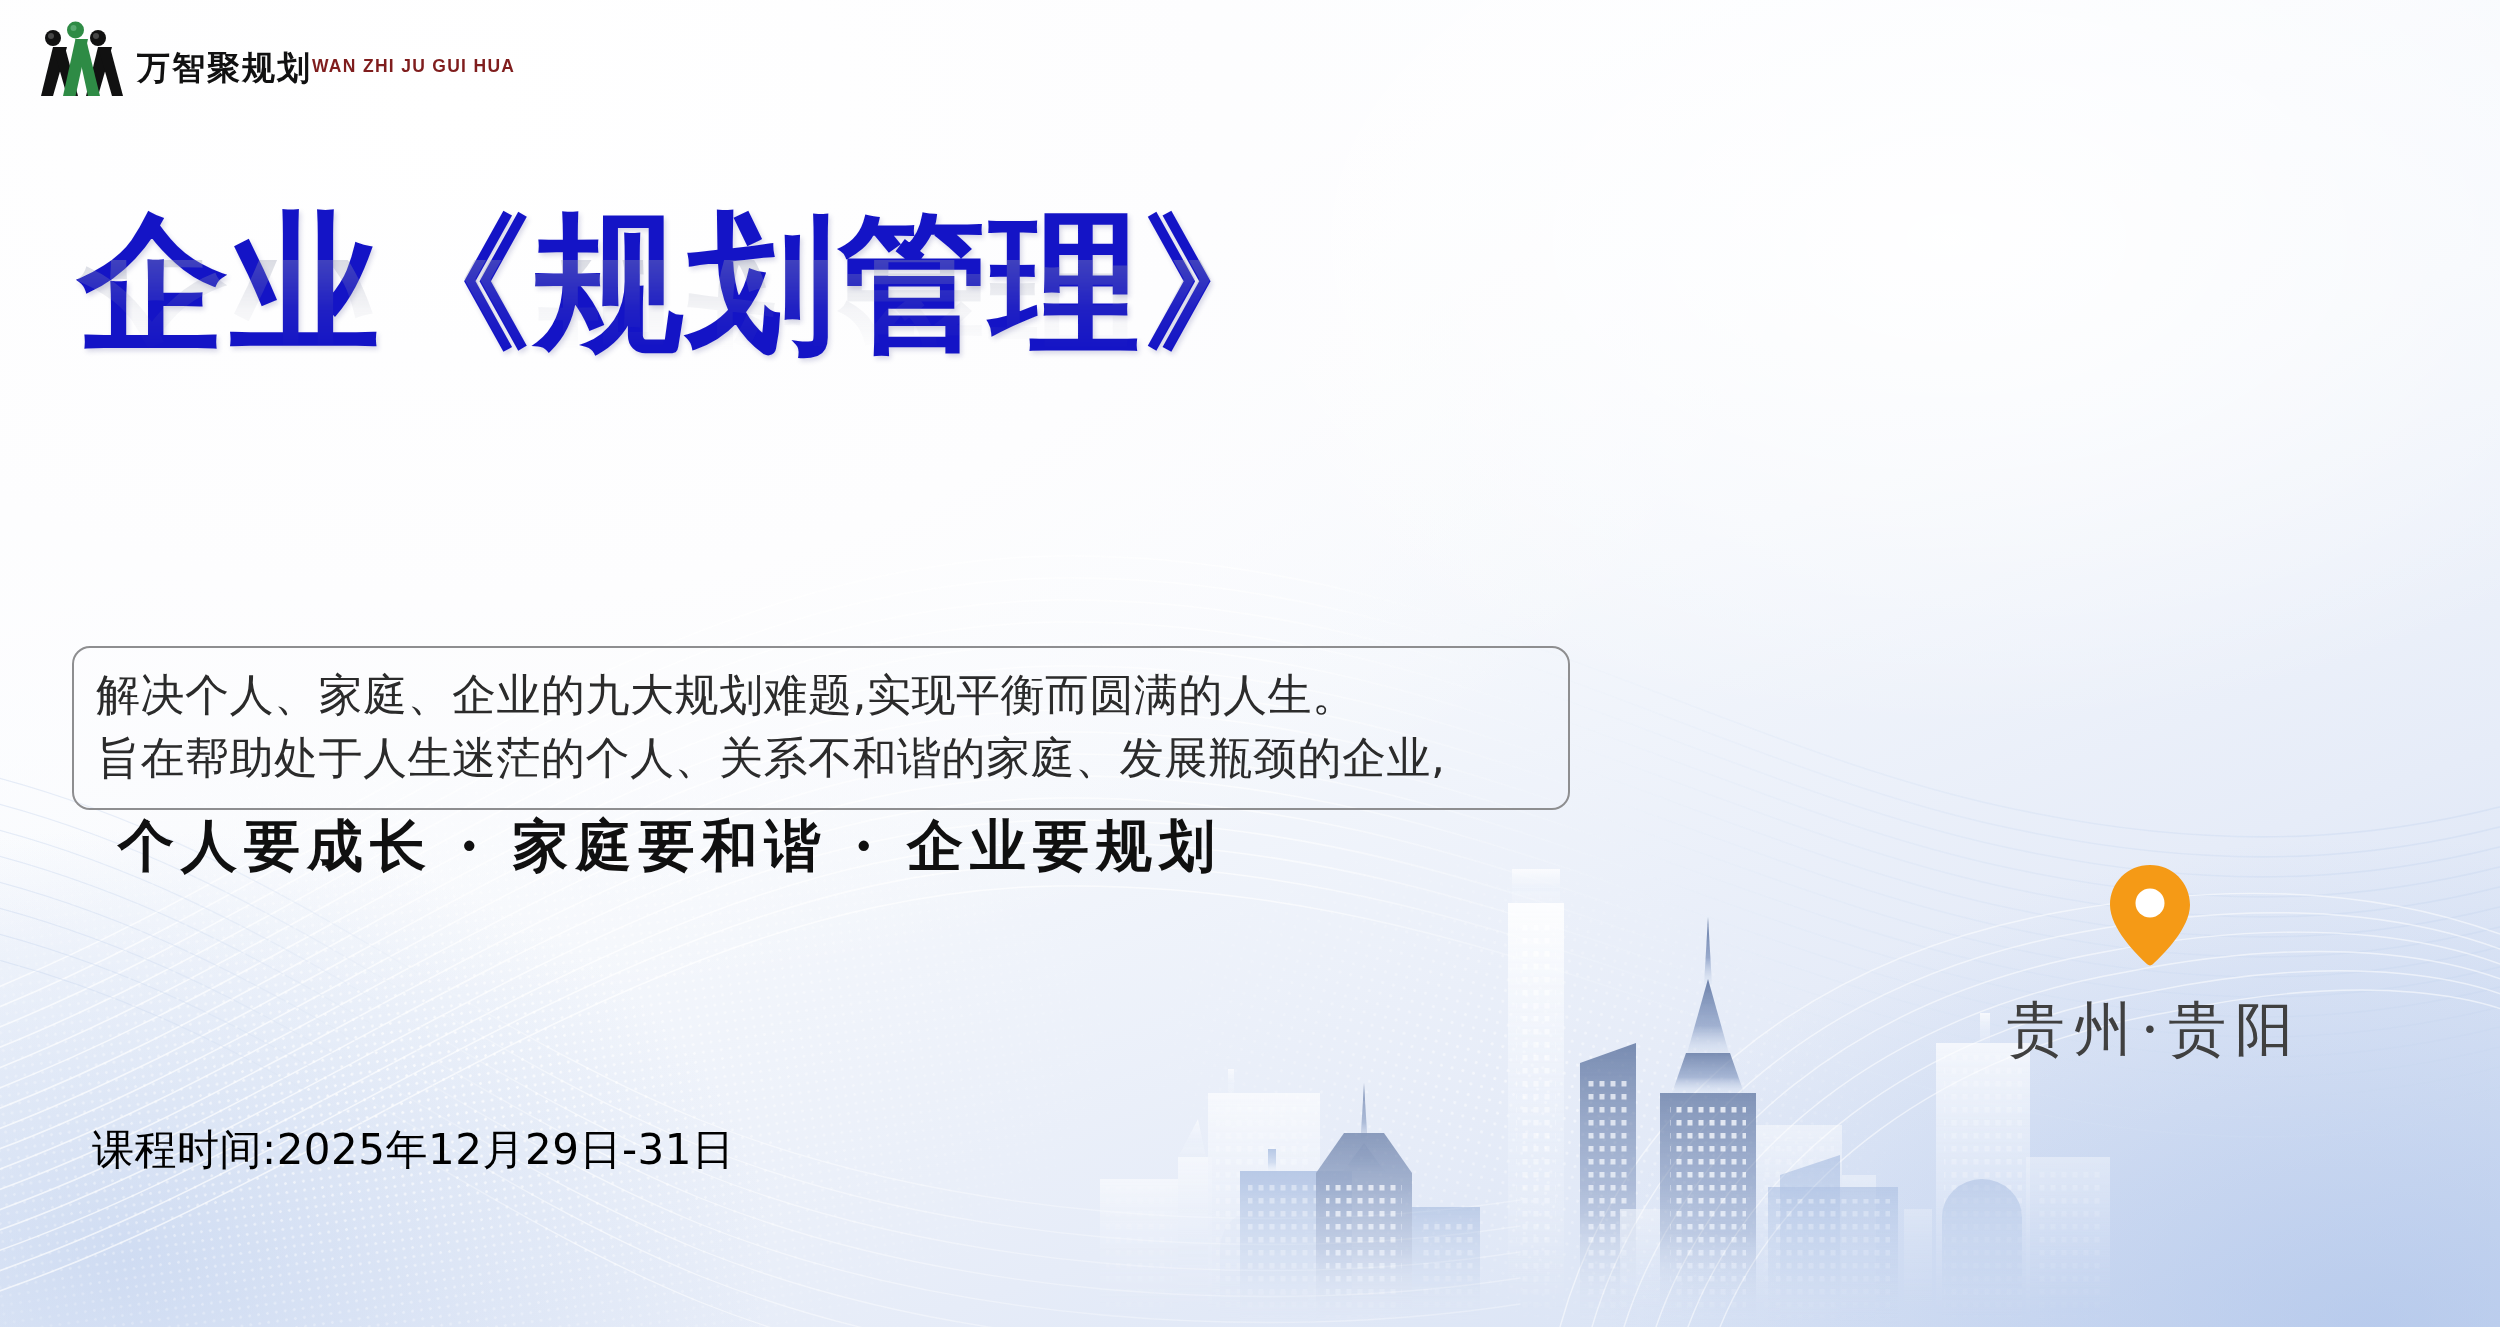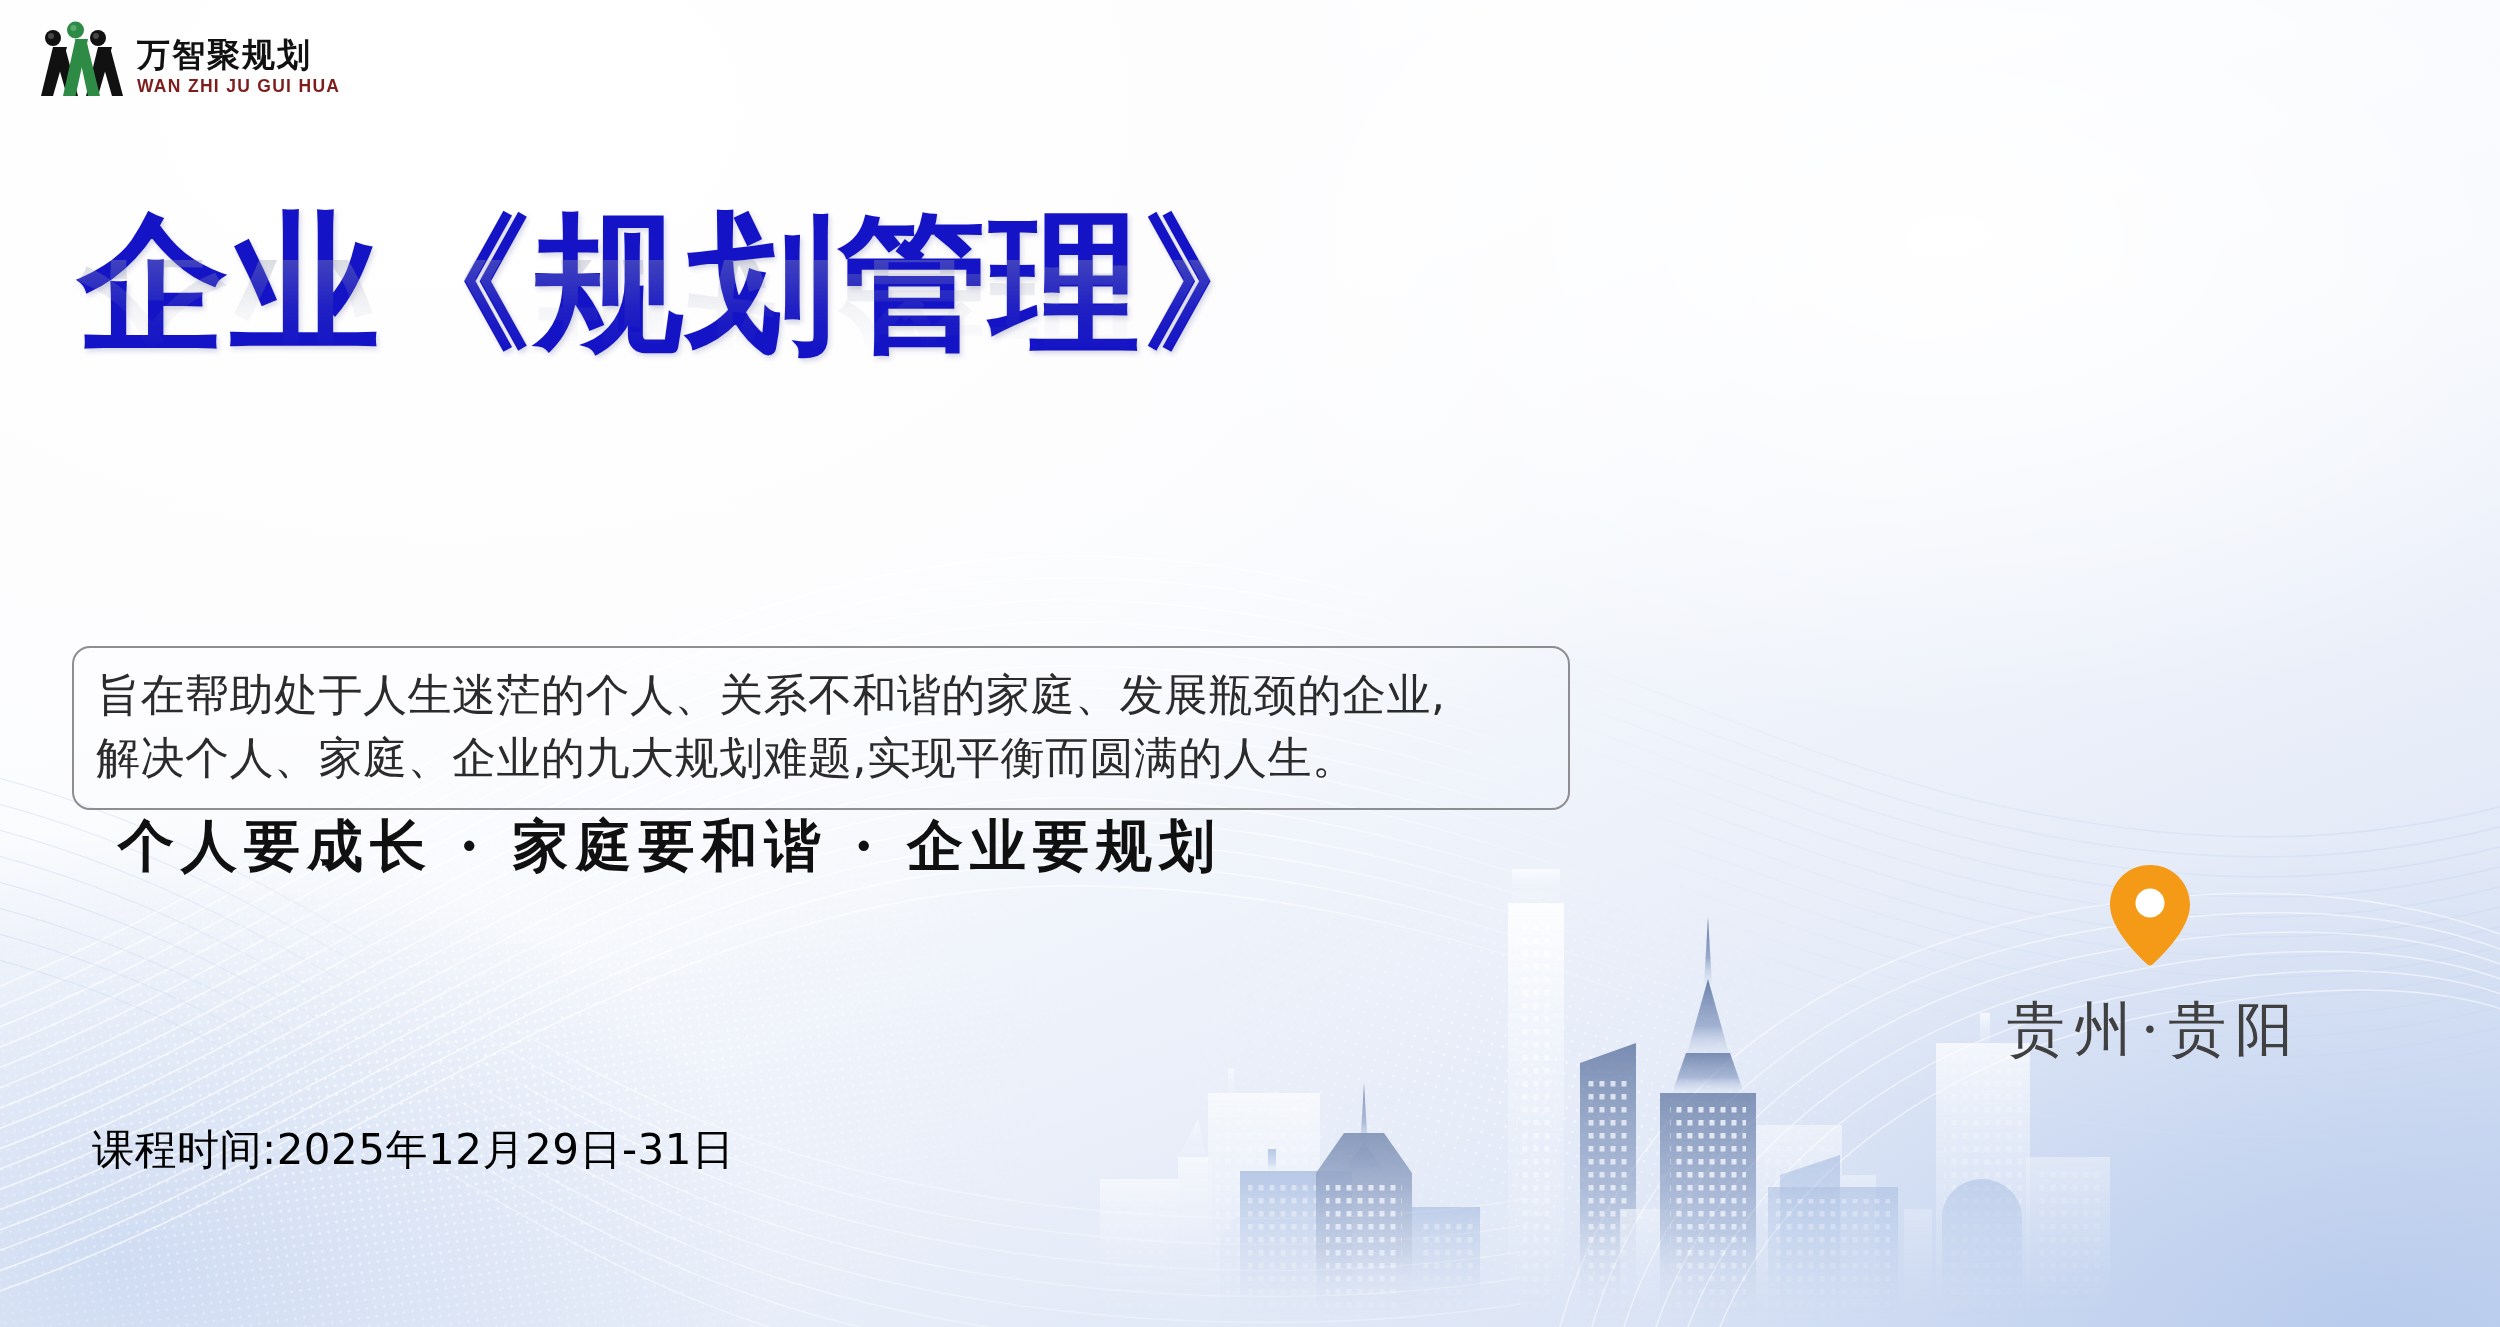--- a/index.html
+++ b/index.html
@@ -83,21 +83,21 @@
   
   .logo {
     position: absolute;
     left: 28px;
     top: 18px;
     display: flex;
     align-items: center;
     gap: 14px;
   }
   .logo-mark { width: 95px; height: 78px; flex: none; }
-  .logo-text { display: flex; flex-direction: column; line-height: 1; margin-top: 20px; }
+  .logo-text { display: flex; flex-direction: row; line-height: 1; margin-top: 20px; }
   .logo-cn {
     font-family: "DejaVu Serif", "Liberation Serif", serif;
     font-size: 33px;
     font-weight: 700;
     color: #111111;
     letter-spacing: 2px;
     white-space: nowrap;
   }
   .logo-en {
     margin-top: 7px;
@@ -411,22 +411,22 @@
       <div class="logo-en">WAN ZHI JU GUI HUA</div>
     </div>
   </div>
 
   <div class="title-block">
     <h1 class="main-title">企业《规划管理》</h1>
     <div class="main-title-reflection">企业《规划管理》</div>
   </div>
 
   <div class="desc-box">
+    <div class="desc-line">解决个人、家庭、企业的九大规划难题,实现平衡而圆满的人生。</div>
     <div class="desc-line">旨在帮助处于人生迷茫的个人、关系不和谐的家庭、发展瓶颈的企业,</div>
-    <div class="desc-line">解决个人、家庭、企业的九大规划难题,实现平衡而圆满的人生。</div>
   </div>
 
   <div class="slogan">个人要成长 · 家庭要和谐 · 企业要规划</div>
 
   <div class="course-info">
     <div class="course-line">课程时间:2025年12月29日-31日</div>
   </div>
 
   <div class="location">
     <svg class="pin" viewBox="0 0 92 105" aria-hidden="true">

